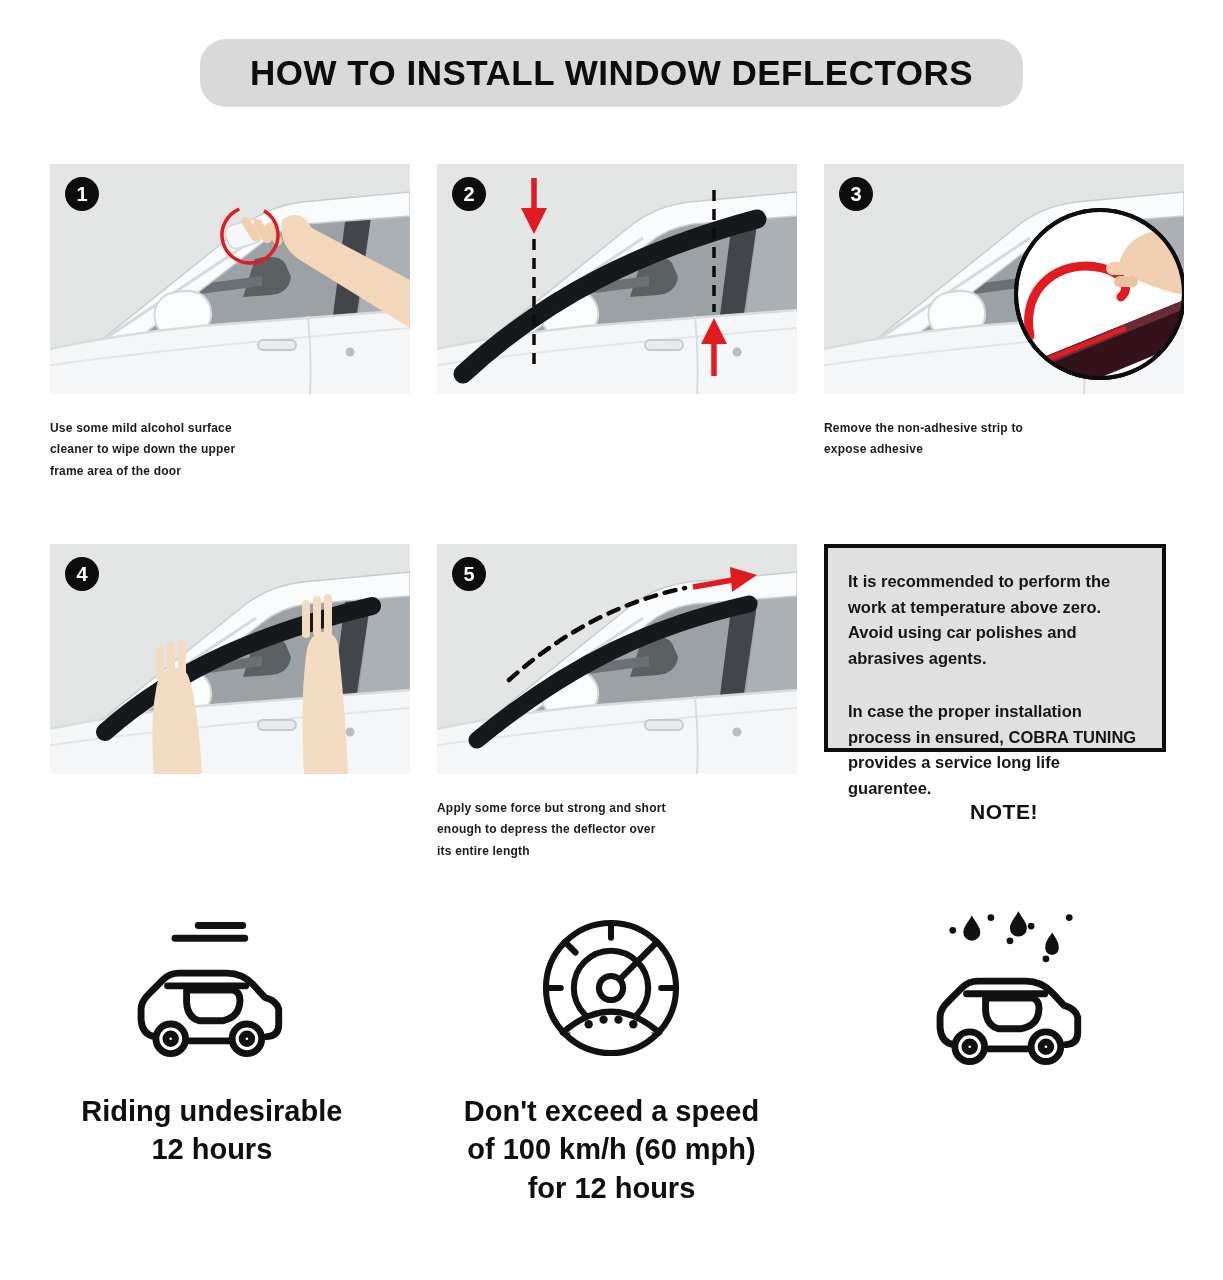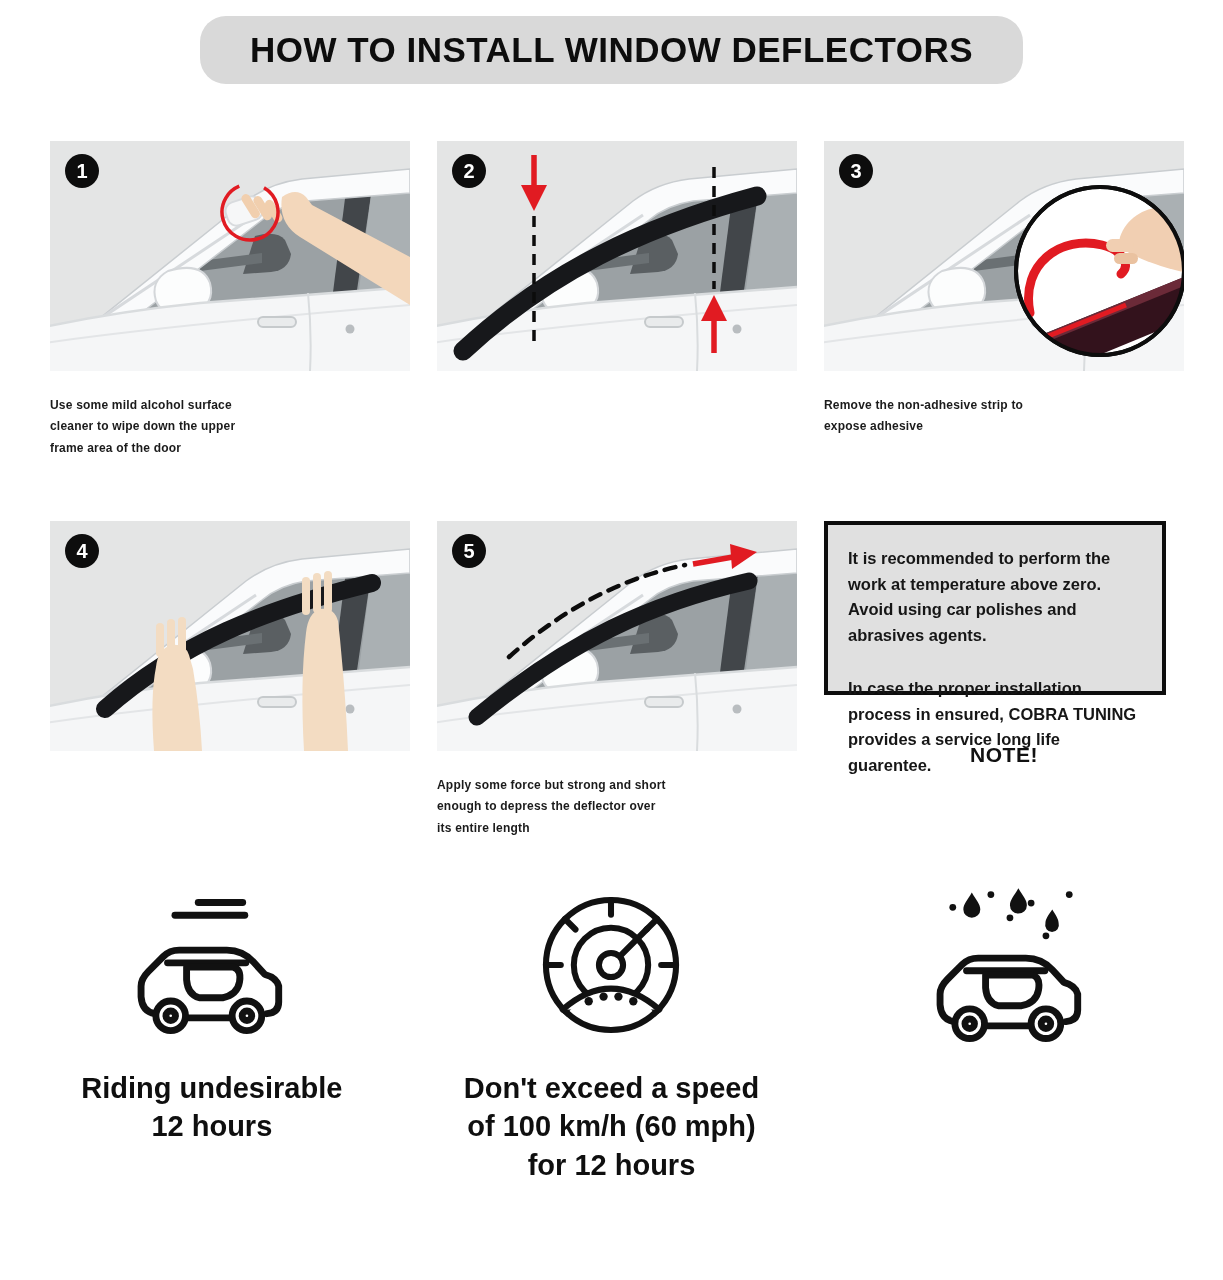--- a/index.html
+++ b/index.html
@@ -1,33 +1,33 @@
 <!DOCTYPE html>
 <html><head>
 <meta charset="utf-8">
 <style>
   html,body{margin:0;padding:0;}
   body{background:#ffffff;font-family:"Liberation Sans",sans-serif;color:#111;}
   .page{position:relative;width:1223px;height:1280px;background:#fff;overflow:hidden;}
 
-  .banner-row{text-align:center;padding-top:16px;}
+  .banner-row{text-align:center;padding-top:39px;}
   .banner{display:inline-block;background:#d9d9d9;border-radius:26px;padding:14px 50px;
           font-size:35px;font-weight:800;letter-spacing:.5px;color:#0d0d0d;}
 
   .row1,.row2{display:grid;grid-template-columns:repeat(3,360px);column-gap:27px;margin-left:50px;}
   .row1{margin-top:57px;height:380px;}
   .panel-img{width:360px;height:230px;position:relative;background:#e4e5e5;}
   .panel-img svg{display:block;}
   .badge{position:absolute;left:15px;top:13px;width:34px;height:34px;border-radius:50%;
          background:#0d0d0d;color:#fff;font-weight:800;font-size:20px;
          display:flex;align-items:center;justify-content:center;}
   .step-caption{margin-top:24px;font-size:12px;font-weight:700;line-height:1.78;
                 color:#1b1b1b;white-space:pre-line;letter-spacing:.2px;}
 
-  .note-box{width:342px;height:174px;box-sizing:border-box;border:4px solid #0d0d0d;
+  .note-box{width:342px;height:208px;box-sizing:border-box;border:4px solid #0d0d0d;
             background:#e0e0e0;padding:21px 20px;font-size:16.5px;font-weight:700;
             line-height:1.55;color:#161616;}
   .note-box p{margin:0 0 14px 0;white-space:pre-line;}
   .note-box p:last-child{margin-bottom:0;margin-top:28px;}
   .note-label{text-align:center;margin-top:48px;font-size:21px;font-weight:800;letter-spacing:.5px;}
 
   .bottom{display:grid;grid-template-columns:repeat(3,1fr);margin-top:26px;padding:0 12px;}
   .warn-cell{text-align:center;}
   .warn-icon-wrap{height:200px;display:flex;align-items:center;justify-content:center;}
   .warn-caption{font-size:29px;font-weight:700;line-height:1.32;white-space:pre-line;

